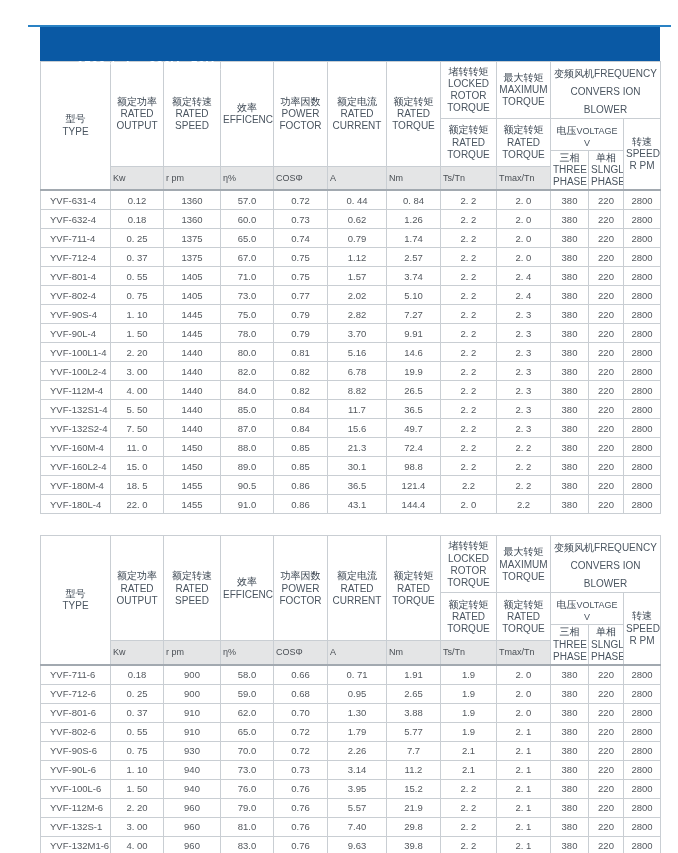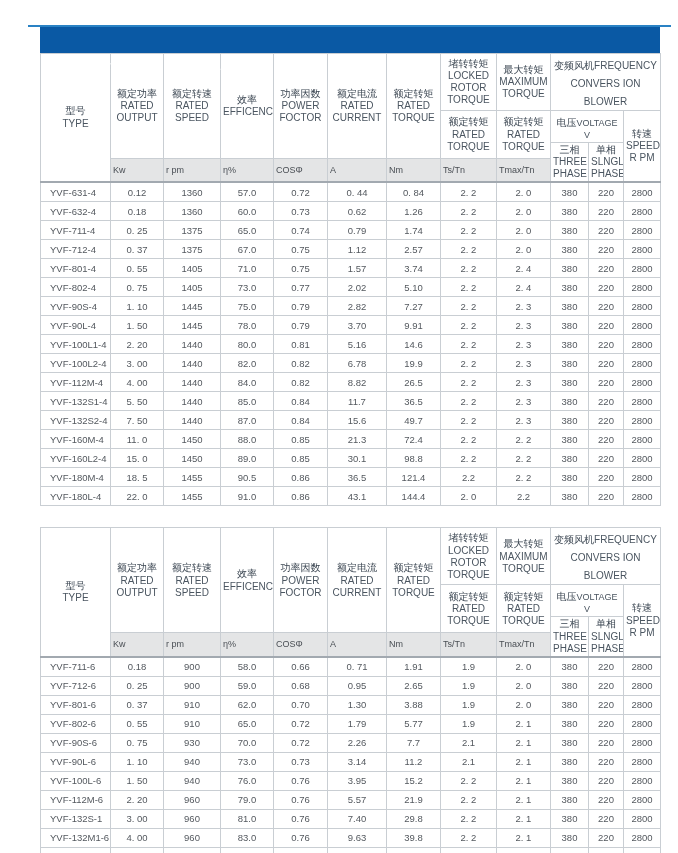--- a/index.html
+++ b/index.html
@@ -5,21 +5,21 @@
   html,body{margin:0;padding:0;}
   body{
     width:678px;height:853px;background:#ffffff;
     font-family:"Liberation Sans","DejaVu Sans",sans-serif;
     -webkit-font-smoothing:antialiased;
   }
   .wrap{margin-left:40px;width:620px;padding-top:25px;}
   .spec{margin-bottom:21px;}
   .top-rule{height:2px;background:#2a82c4;margin:0 -11px 0 -12px;}
   .band{
-    height:26px;background:#0a59a4;color:#ffffff;
+    height:34px;background:#0a59a4;color:#ffffff;
     font-weight:bold;font-size:12.5px;line-height:26px;
     padding-left:14px;white-space:pre;letter-spacing:.3px;
   }
   table{border-collapse:collapse;width:620px;table-layout:fixed;}
   th,td{border:1px solid #c9ced3;margin:0;overflow:hidden;}
   thead th{
     font-weight:normal;vertical-align:middle;text-align:center;
     padding:1px 2px;background:#ffffff;
   }
   thead{border-bottom:2px solid #a2a9b0;}

